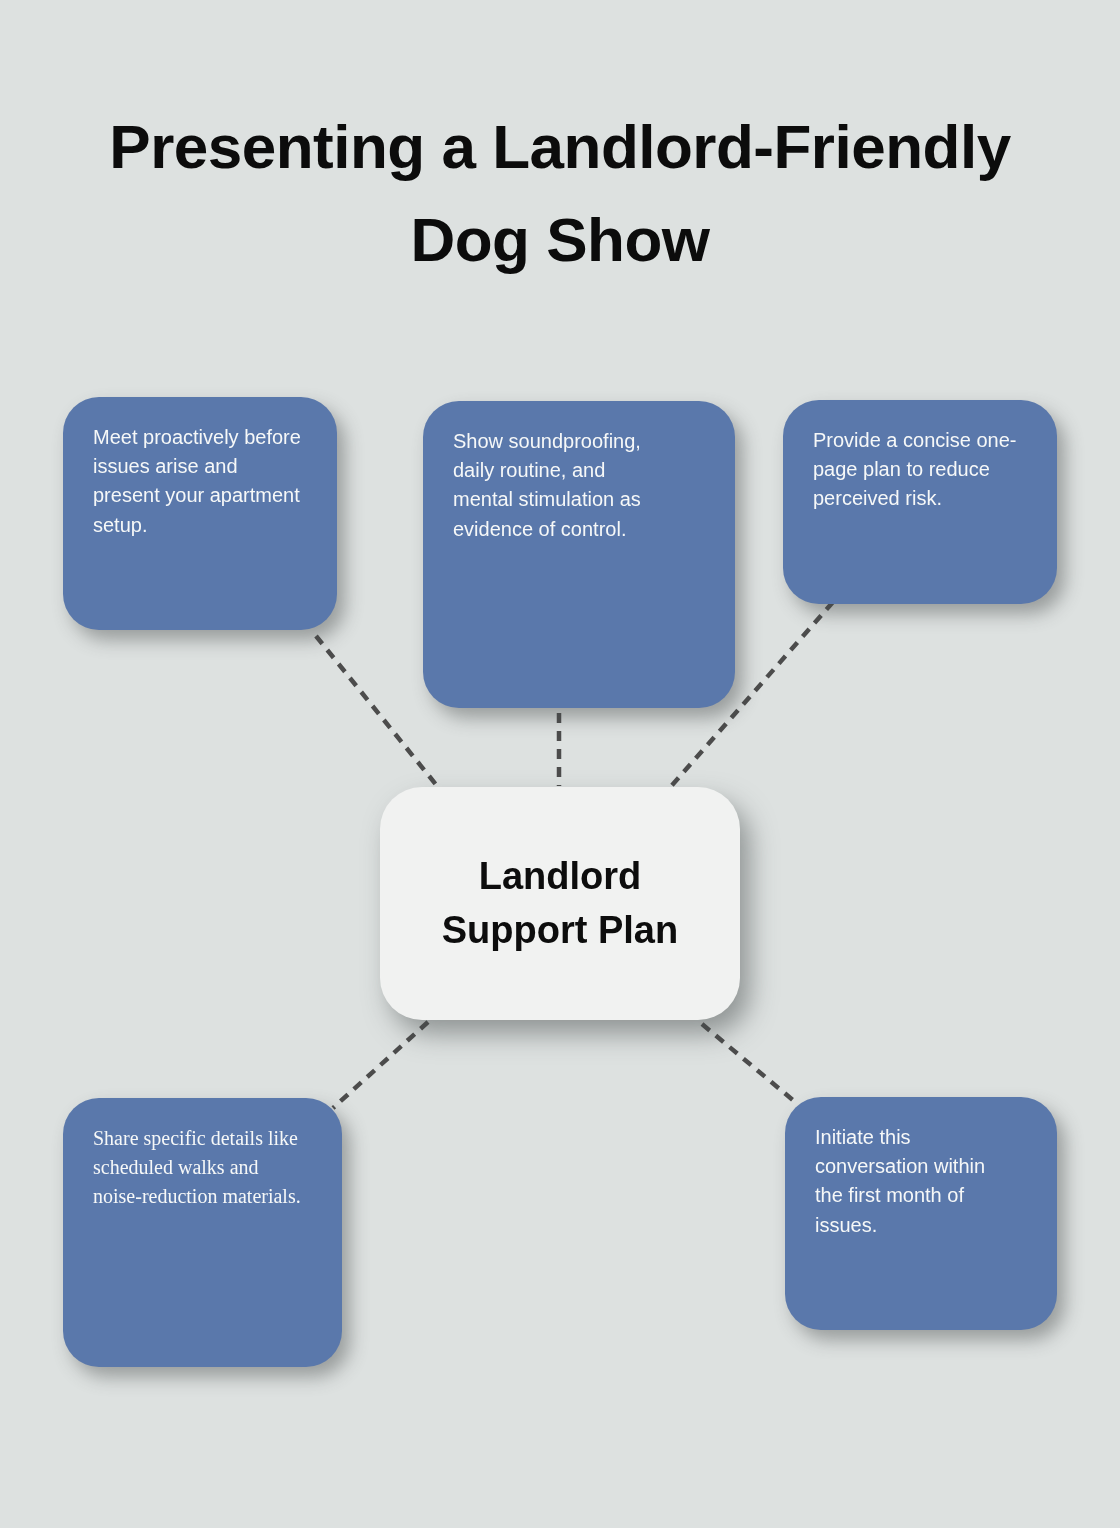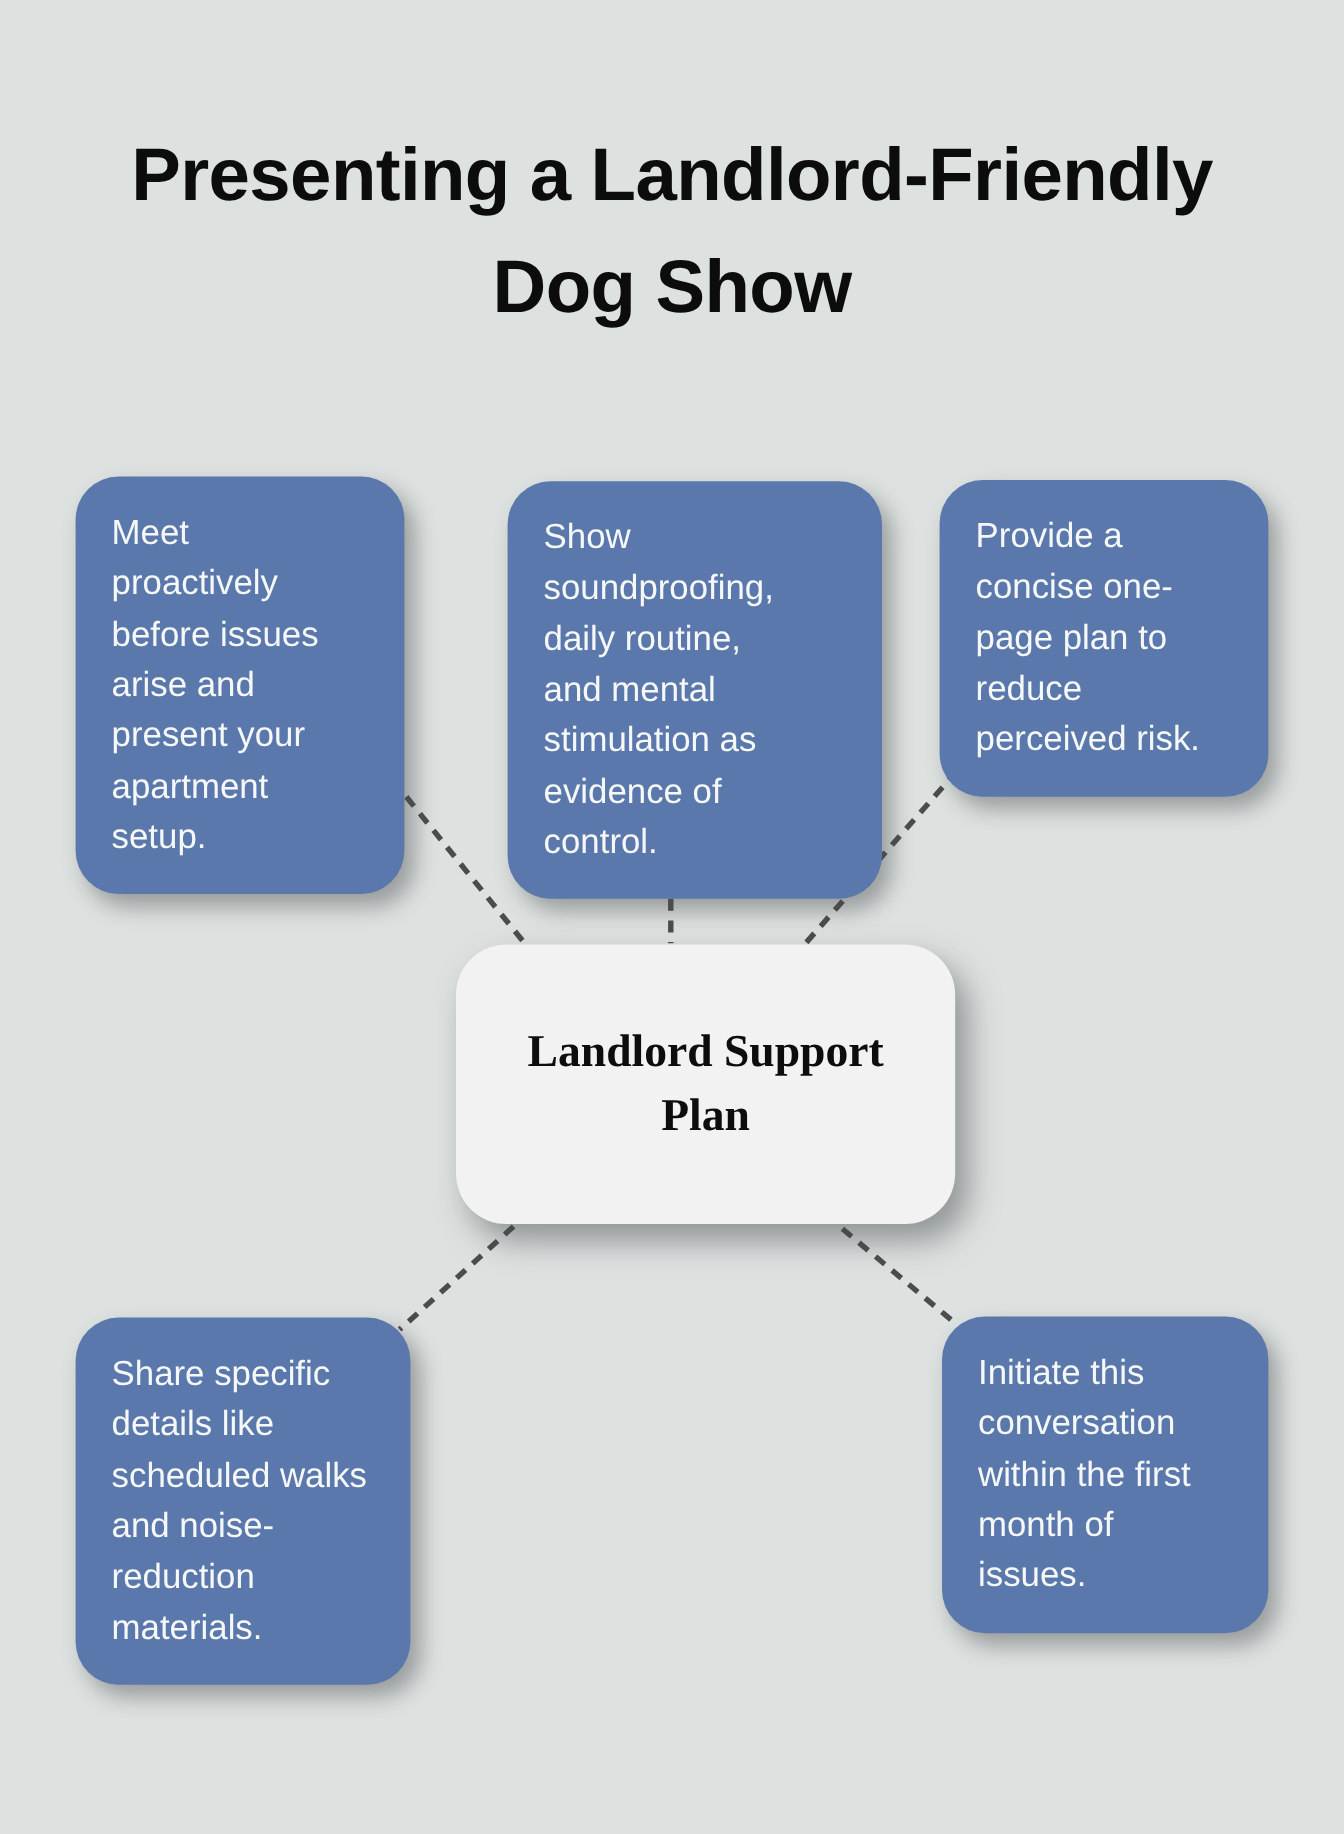--- a/index.html
+++ b/index.html
@@ -43,49 +43,48 @@
     stroke-width: 4.5;
     stroke-dasharray: 10 8;
     stroke-linecap: butt;
   }
   .node {
     position: absolute;
     background: var(--node-fill);
     color: var(--node-text);
     border-radius: 36px;
     padding: 26px 30px;
-    font-size: 29px;
+    font-size: 20px;
     line-height: 1.46;
     box-shadow: 8px 10px 18px rgba(70, 76, 76, 0.45);
   }
   .node-1 { left: 63px;  top: 397px;  width: 274px; min-height: 233px; }
   .node-2 { left: 423px; top: 401px;  width: 312px; min-height: 307px; }
   .node-3 { left: 783px; top: 400px;  width: 274px; min-height: 204px; }
-  .node-4 { left: 63px;  top: 1098px; width: 279px; min-height: 269px; }
+  .node-4 { left: 63px;  top: 1098px; width: 279px; min-height: 269px; font-family: Liberation Serif, serif; }
   .node-5 { left: 785px; top: 1097px; width: 272px; min-height: 233px; }
   .node-1 p { max-width: 210px; }
   .node-2 p { max-width: 202px; }
   .node-3 p { max-width: 212px; }
   .node-4 p { max-width: 219px; }
   .node-5 p { max-width: 200px; }
   .center-node {
     position: absolute;
     left: 380px;
     top: 787px;
-    width: 416px;
+    width: 360px;
     height: 233px;
     background: var(--center-fill);
     color: var(--center-text);
     border-radius: 42px;
     display: flex;
     align-items: center;
     justify-content: center;
     text-align: center;
     box-shadow: 10px 14px 26px rgba(70, 76, 76, 0.5);
-    font-family: Liberation Serif, serif;
   }
   .center-node p {
     max-width: 305px;
     font-size: 38px;
     font-weight: 700;
     line-height: 1.4;
   }
 </style>
 </head>
 <body>

